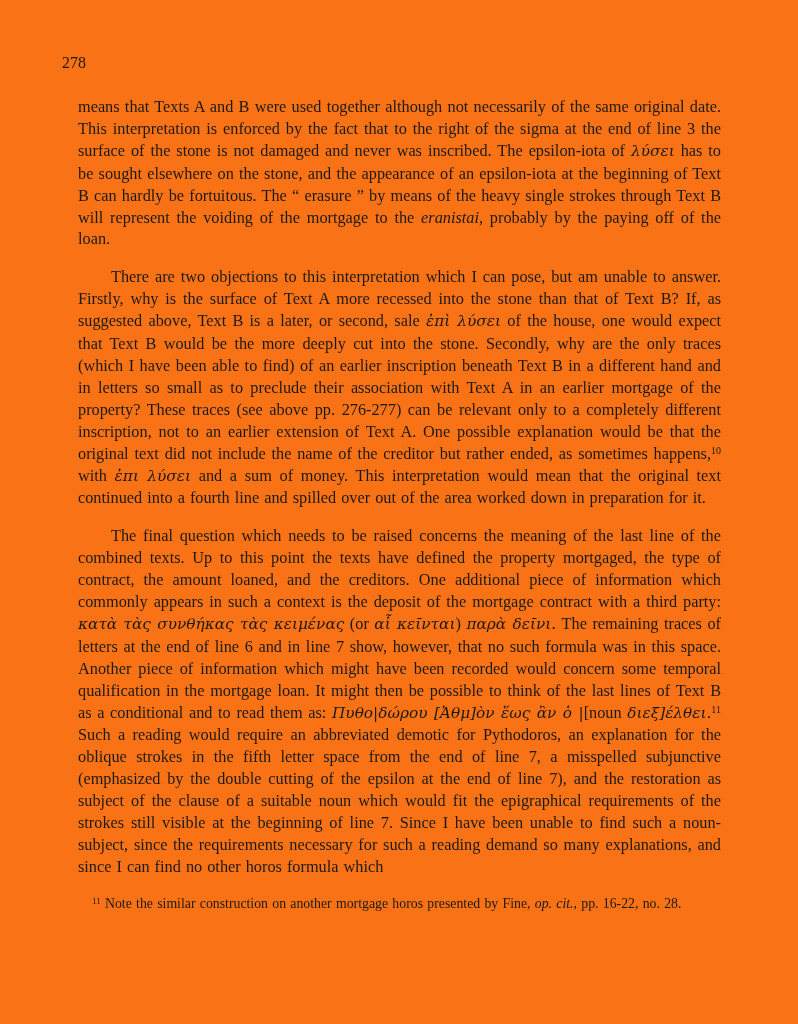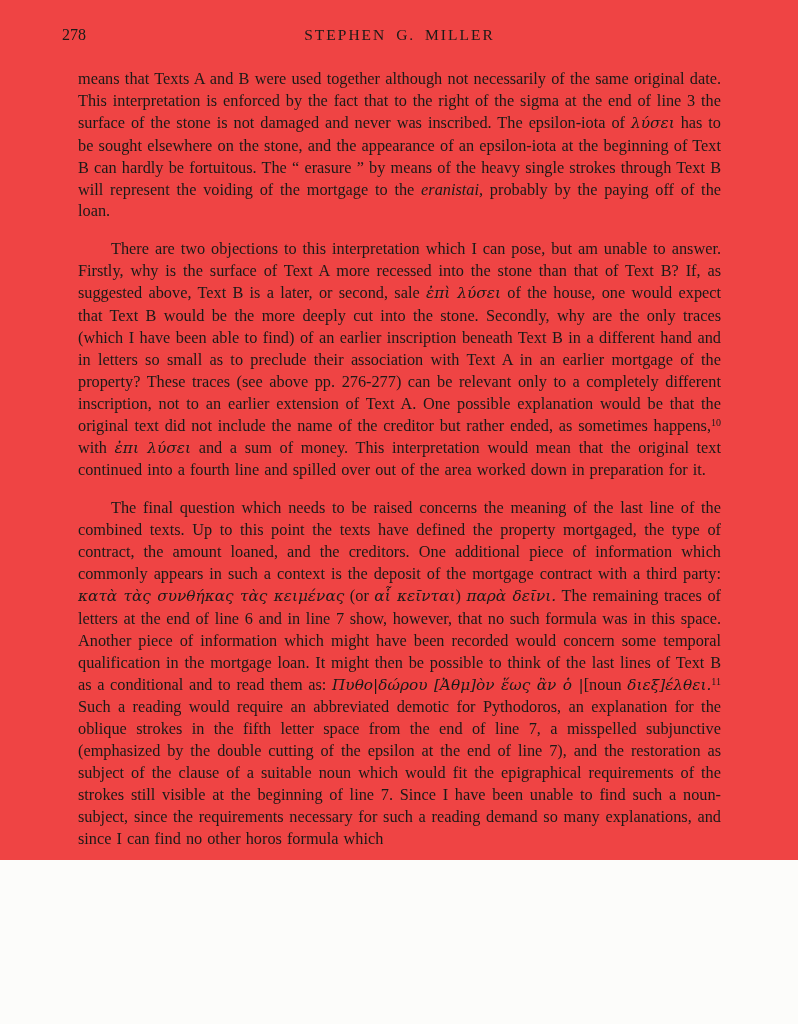--- a/index.html
+++ b/index.html
@@ -3,26 +3,26 @@
 <meta charset="utf-8">
 <style>
   html, body {
     margin: 0;
     padding: 0;
     background: #fcfcfa;
   }
   .page {
     position: relative;
     width: 798px;
-    height: 860px;
+    height: 1024px;
     box-sizing: border-box;
-    background: #ef4444;
+    background: #f97316;
     color: #1b1a17;
     font-family: "Liberation Serif", serif;
-    padding: 26px 61px 0 62px;
+    padding: 54px 61px 0 62px;
     overflow: hidden;
   }
   .running-head {
     position: relative;
     height: 20px;
     font-size: 16px;
   }
   .page-num {
     position: absolute;
     left: 0;
@@ -75,21 +75,20 @@
     font-size: 9px;
     vertical-align: 4px;
   }
 </style>
 </head>
 <body>
 
 <div class="page">
   <div class="running-head">
     <span class="page-num">278</span>
-    <div class="running-title">STEPHEN G. MILLER</div>
   </div>
 
   <div class="body-text">
     <p><span>means that Texts A and B were used together although not necessarily of the same original date.  This interpretation is enforced by the fact that to the right of the sigma at the end of line 3 the surface of the stone is not damaged and never was inscribed.  The epsilon-iota of </span><span class="greek">λύσει</span><span> has to be sought elsewhere on the stone, and the appearance of an epsilon-iota at the beginning of Text B can hardly be fortuitous.  The “ erasure ” by means of the heavy single strokes through Text B will represent the voiding of the mortgage to the </span><span class="it">eranistai,</span><span> probably by the paying off of the loan.</span></p>
     <p class="indent"><span>There are two objections to this interpretation which I can pose, but am unable to answer.  Firstly, why is the surface of Text A more recessed into the stone than that of Text B?  If, as suggested above, Text B is a later, or second, sale </span><span class="greek">ἐπὶ λύσει</span><span> of the house, one would expect that Text B would be the more deeply cut into the stone.  Secondly, why are the only traces (which I have been able to find) of an earlier inscription beneath Text B in a different hand and in letters so small as to preclude their association with Text A in an earlier mortgage of the property?  These traces (see above pp. 276-277) can be relevant only to a completely different inscription, not to an earlier extension of Text A.  One possible explanation would be that the original text did not include the name of the creditor but rather ended, as sometimes happens,</span><span class="sup">10</span><span> with </span><span class="greek">ἐπι λύσει</span><span> and a sum of money.  This interpretation would mean that the original text continued into a fourth line and spilled over out of the area worked down in preparation for it.</span></p>
     <p class="indent"><span>The final question which needs to be raised concerns the meaning of the last line of the combined texts.  Up to this point the texts have defined the property mortgaged, the type of contract, the amount loaned, and the creditors.  One additional piece of information which commonly appears in such a context is the deposit of the mortgage contract with a third party: </span><span class="greek">κατὰ τὰς συνθήκας τὰς κειμένας</span><span> (or </span><span class="greek">αἷ κεῖνται</span><span>) </span><span class="greek">παρὰ δεῖνι.</span><span>  The remaining traces of letters at the end of line 6 and in line 7 show, however, that no such formula was in this space.  Another piece of information which might have been recorded would concern some temporal qualification in the mortgage loan.  It might then be possible to think of the last lines of Text B as a conditional and to read them as: </span><span class="greek">Πυθο|δώρου [Ἀθμ]ὸν ἕως ἂν ὁ |</span><span>[noun </span><span class="greek">διεξ]έλθει.</span><span class="sup">11</span><span>  Such a reading would require an abbreviated demotic for Pythodoros, an explanation for the oblique strokes in the fifth letter space from the end of line 7, a misspelled subjunctive (emphasized by the double cutting of the epsilon at the end of line 7), and the restoration as subject of the clause of a suitable noun which would fit the epigraphical requirements of the strokes still visible at the beginning of line 7.  Since I have been unable to find such a noun-subject, since the requirements necessary for such a reading demand so many explanations, and since I can find no other horos formula which</span></p>
   </div>
 
   <div class="footnotes">
     <p><span class="sup">11</span><span> Note the similar construction on another mortgage horos presented by Fine, </span><span class="it">op. cit.,</span><span> pp. 16-22, no. 28.</span></p>

